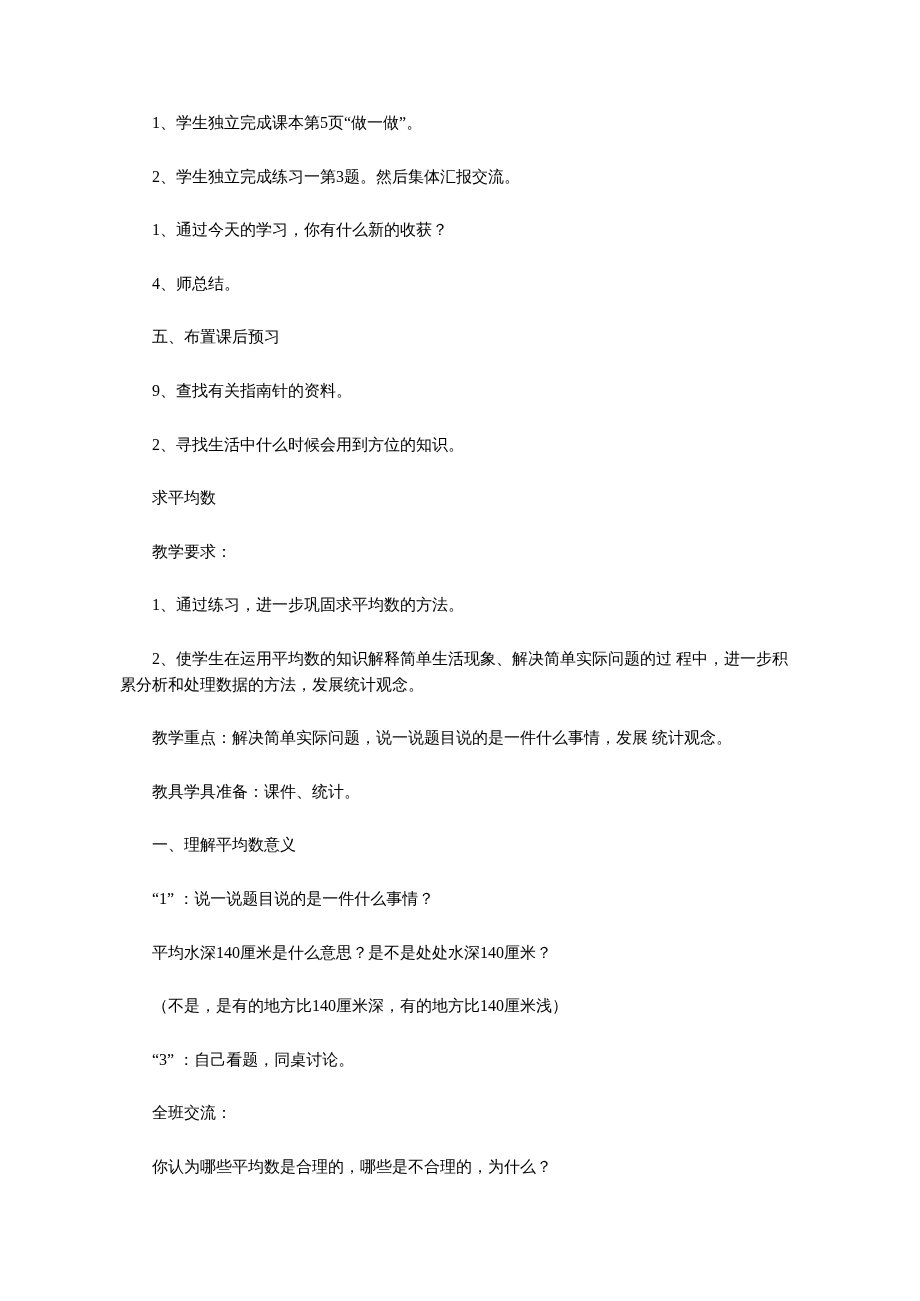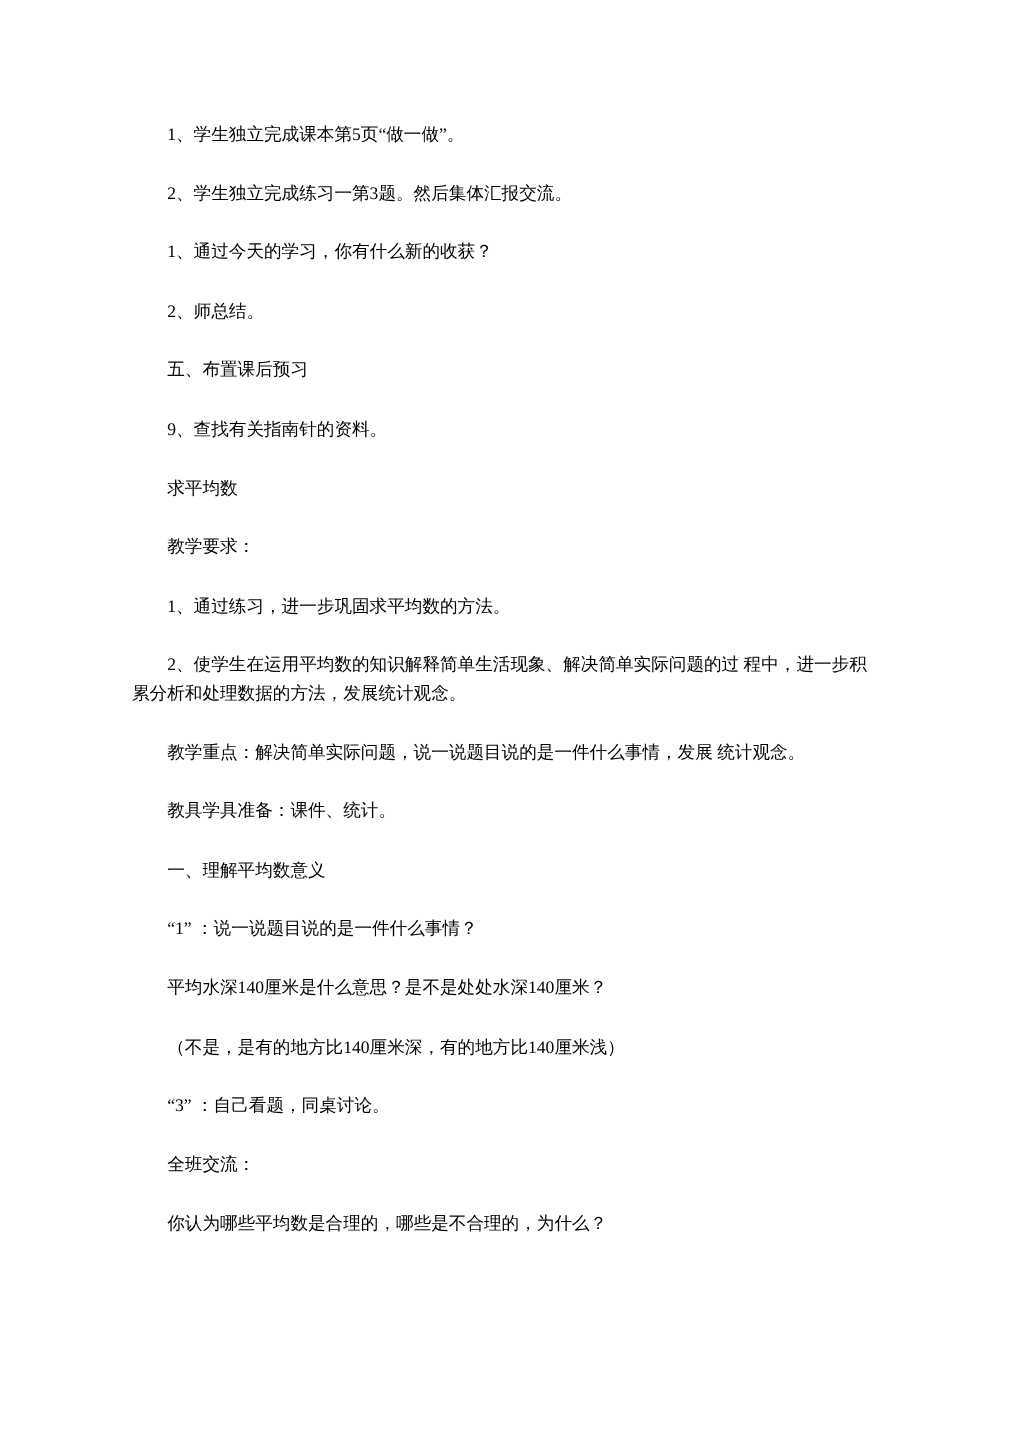--- a/index.html
+++ b/index.html
@@ -23,23 +23,24 @@
       font-family: Liberation Serif, serif;
     }
   </style>
 </head>
 <body>
 
 <div>
   <p class="para">1、学生独立完成课本第5页“做一做”。</p>
   <p class="para">2、学生独立完成练习一第3题。然后集体汇报交流。</p>
   <p class="para">1、通过今天的学习，你有什么新的收获？</p>
-  <p class="para">2、师总结。</p>
+  <p class="para">4、师总结。</p>
   <p class="para">五、布置课后预习</p>
   <p class="para">9、查找有关指南针的资料。</p>
+  <p class="para">2、寻找生活中什么时候会用到方位的知识。</p>
   <p class="para">求平均数</p>
   <p class="para">教学要求：</p>
   <p class="para">1、通过练习，进一步巩固求平均数的方法。</p>
   <p class="para">2、使学生在运用平均数的知识解释简单生活现象、解决简单实际问题的过 程中，进一步积累分析和处理数据的方法，发展统计观念。</p>
   <p class="para">教学重点：解决简单实际问题，说一说题目说的是一件什么事情，发展 统计观念。</p>
   <p class="para">教具学具准备：课件、统计。</p>
   <p class="para">一、理解平均数意义</p>
   <p class="para">“1” ：说一说题目说的是一件什么事情？</p>
   <p class="para">平均水深140厘米是什么意思？是不是处处水深140厘米？</p>
   <p class="para">（不是，是有的地方比140厘米深，有的地方比140厘米浅）</p>

